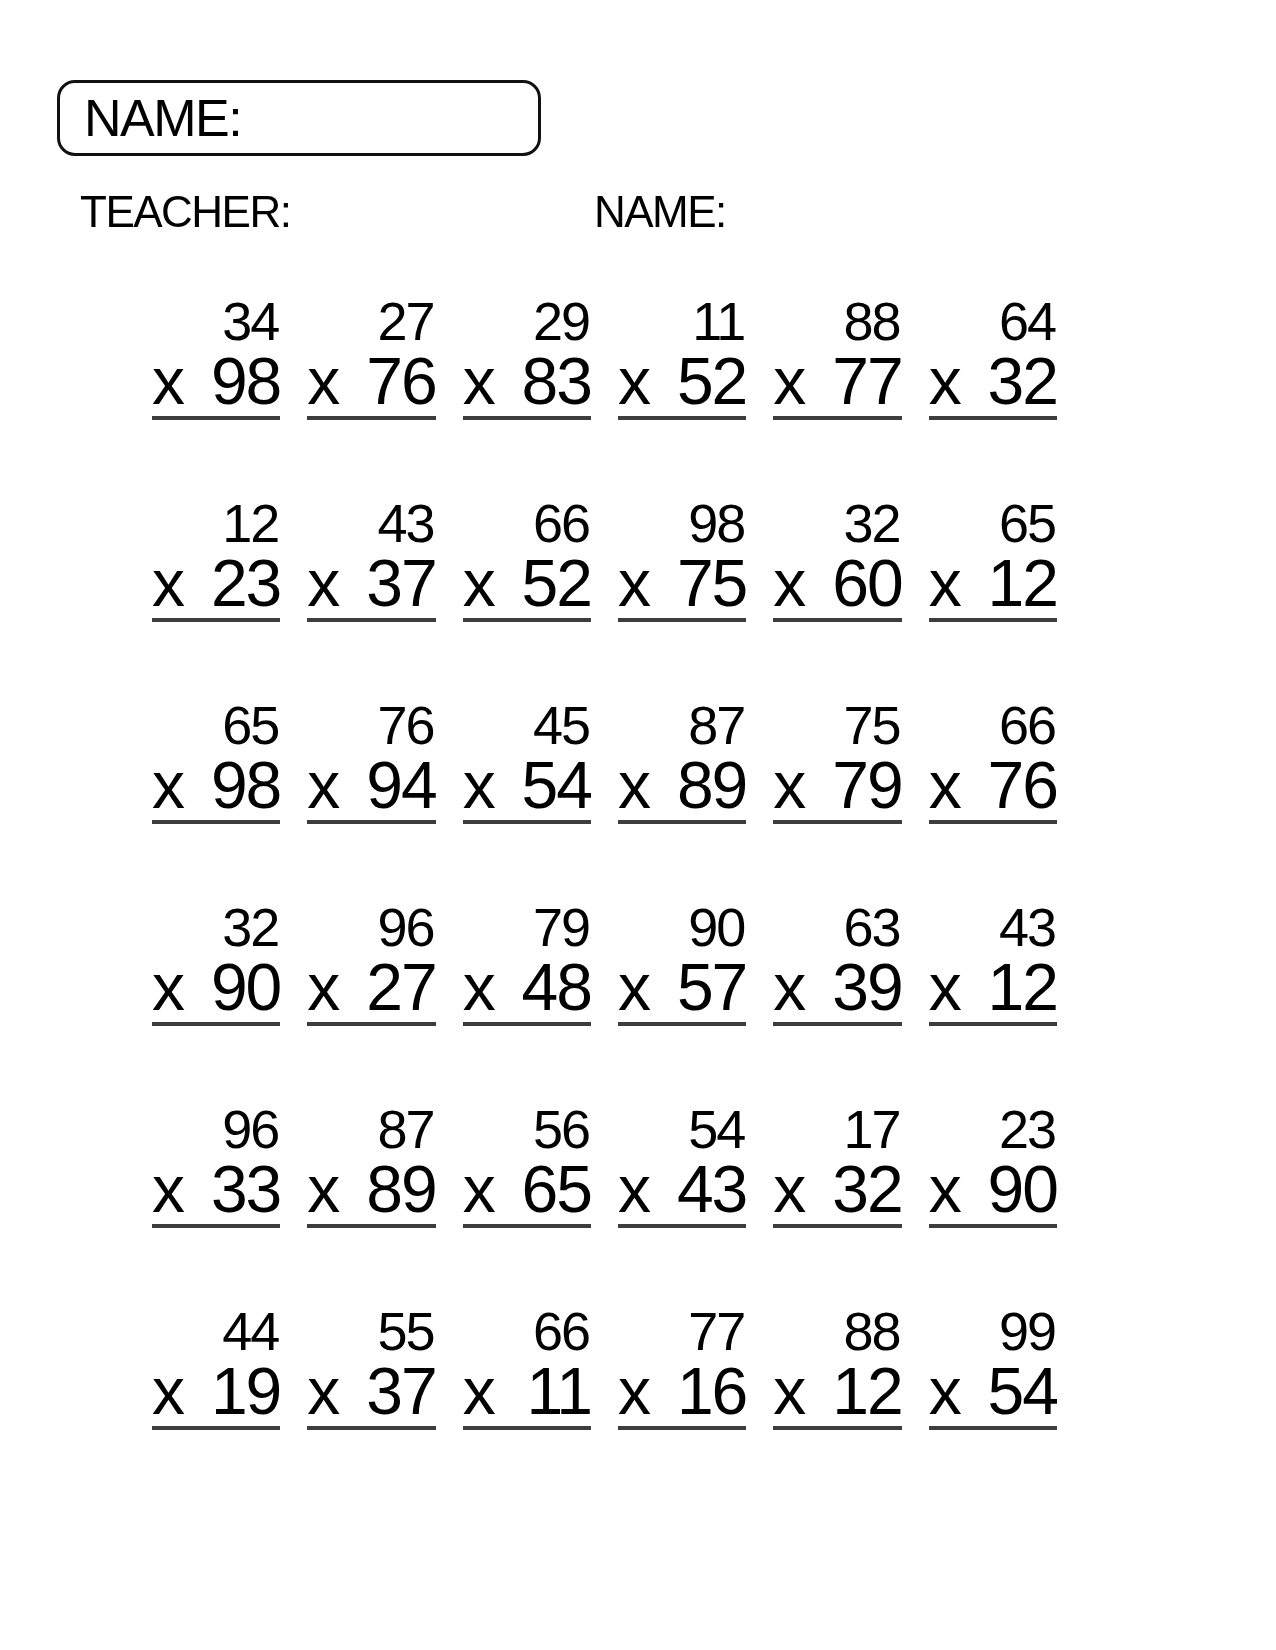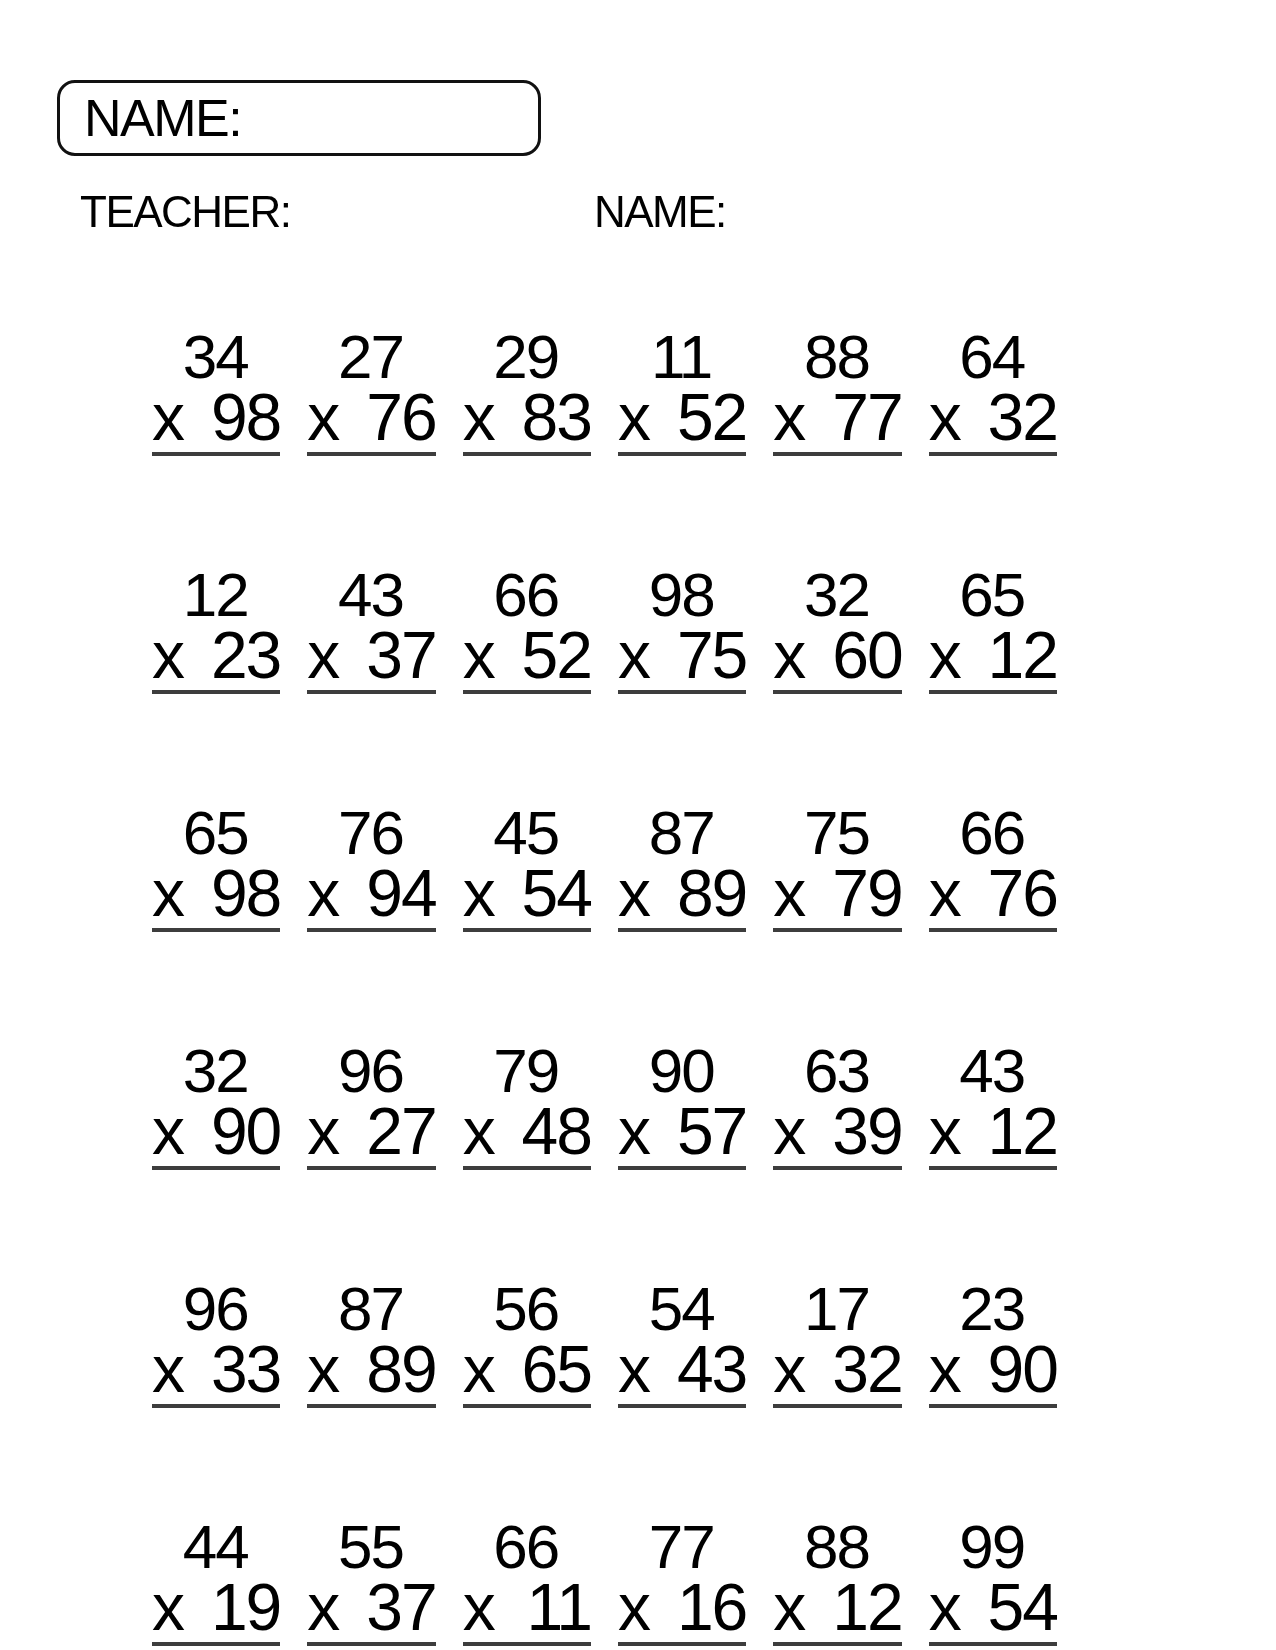--- a/index.html
+++ b/index.html
@@ -46,27 +46,26 @@
     left:152px;
     top:292px;
     width:905px;
     display:grid;
     grid-template-columns:repeat(6,1fr);
     column-gap:27px;
     row-gap:74px;
   }
   .cell{width:100%;}
   .top{
-    font-size:62px;
+    font-size:54px;
     line-height:58px;
     letter-spacing:-2px;
-    text-align:center;
+    text-align:right;
     padding-right:2px;
     white-space:nowrap;
-    margin-top:36px;
   }
   .bot{
     display:flex;
     justify-content:space-between;
     align-items:flex-end;
     font-size:66px;
     line-height:58px;
     letter-spacing:-2px;
     margin-top:2px;
     white-space:nowrap;

